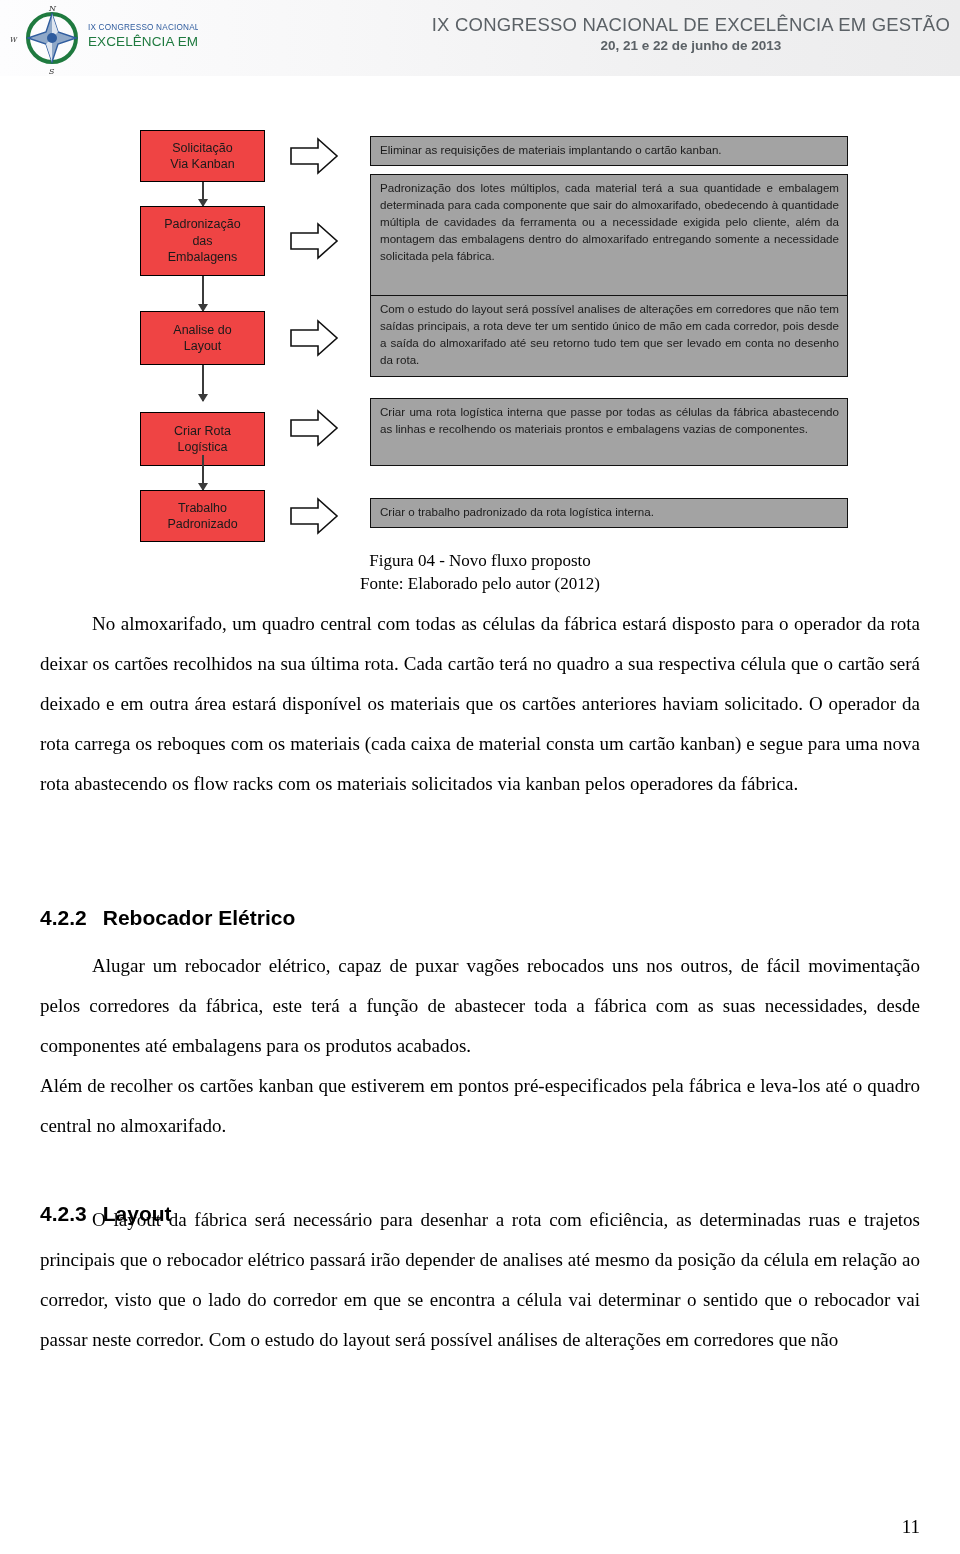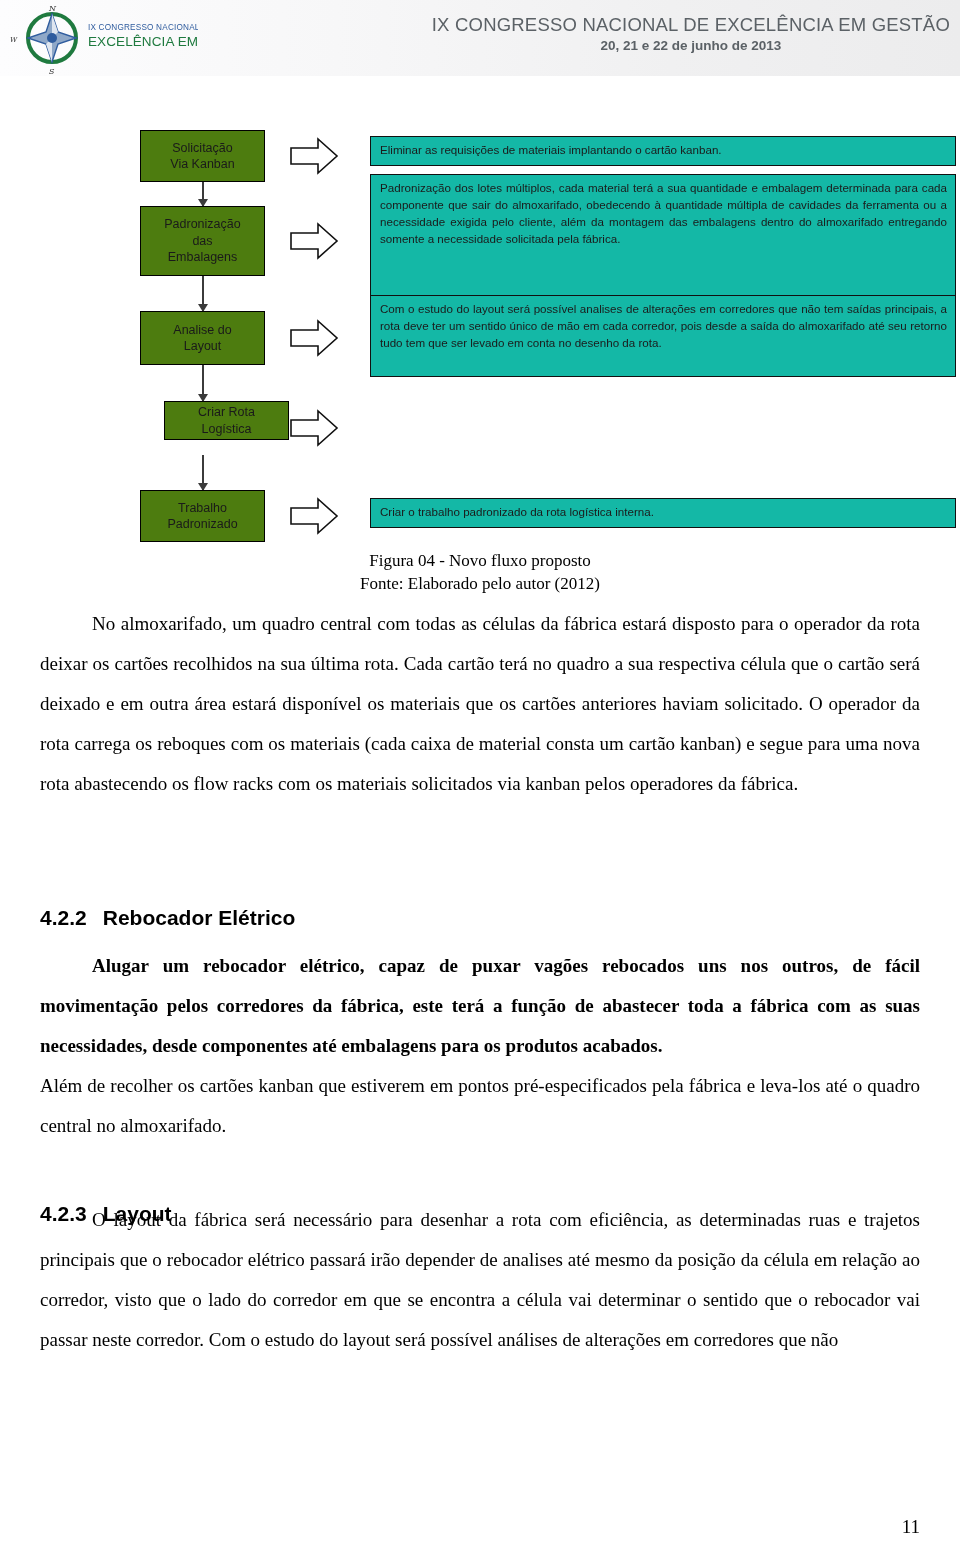--- a/index.html
+++ b/index.html
@@ -58,21 +58,21 @@
     height: 440px;
   }
   .flow-col {
     position: absolute;
     left: 140px; top: 0;
     width: 130px;
   }
   .flow-node {
     box-sizing: border-box;
     border: 1.6px solid #000;
-    background: #4d7c0f;
+    background: #ef4444;
     width: 125px;
     font-family: "Liberation Sans", sans-serif;
     font-size: 12.5px;
     line-height: 1.32;
     text-align: center;
     color: #1a1a1a;
     display: flex;
     flex-direction: column;
     align-items: center;
     justify-content: center;
@@ -101,24 +101,24 @@
     left: 288px;
     width: 52px;
     height: 40px;
   }
   .block-arrow svg { display: block; width: 52px; height: 40px; }
 
   
   .desc-box {
     position: absolute;
     left: 370px;
-    width: 586px;
+    width: 478px;
     box-sizing: border-box;
     border: 1.7px solid #111;
-    background: #14b8a6;
+    background: #a3a3a3;
     font-family: "Liberation Sans", sans-serif;
     font-size: 11.6px;
     line-height: 1.46;
     color: #1b1b1b;
     padding: 5px 8px 5px 9px;
     text-align: justify;
   }
   .desc-box.single { text-align: left; }
 
   
@@ -208,21 +208,21 @@
       <span>Embalagens</span>
     </div>
     <div class="flow-connector" style="top:168px; height:35px;"></div>
 
     <div class="flow-node" style="top:203px; height:54px;">
       <span>Analise do</span>
       <span>Layout</span>
     </div>
     <div class="flow-connector" style="top:257px; height:36px;"></div>
 
-    <div class="flow-node" style="top:293px; height:39px;margin-left:24px;">
+    <div class="flow-node" style="top:304px; height:54px;">
       <span>Criar Rota</span>
       <span>Logística</span>
     </div>
     <div class="flow-connector" style="top:347px; height:35px;"></div>
 
     <div class="flow-node" style="top:382px; height:52px;">
       <span>Trabalho</span>
       <span>Padronizado</span>
     </div>
   </div>
@@ -252,36 +252,37 @@
         <path d="M3 12 H30 V3 L49 20 L30 37 V28 H3 Z" fill="#fff" stroke="#111" stroke-width="1.6" stroke-linejoin="miter"></path>
       </svg>
   </div>
 
   <div class="desc-box single" style="top:28px; height:30px;">Eliminar as requisições de materiais implantando o cartão kanban.</div>
 
   <div class="desc-box" style="top:66px; height:122px;">Padronização dos lotes múltiplos, cada material terá a sua quantidade e embalagem determinada para cada componente que sair do almoxarifado, obedecendo à quantidade múltipla de cavidades da ferramenta ou a necessidade exigida pelo cliente, além da montagem das embalagens dentro do almoxarifado entregando somente a necessidade solicitada pela fábrica.</div>
 
   <div class="desc-box" style="top:187px; height:82px;">Com o estudo do layout será possível analises de alterações em corredores que não tem saídas principais, a rota deve ter um sentido único de mão em cada corredor, pois desde a saída do almoxarifado até seu retorno tudo tem que ser levado em conta no desenho da rota.</div>
 
+  <div class="desc-box" style="top:290px; height:68px;">Criar uma rota logística interna que passe por todas as células da fábrica abastecendo as linhas e recolhendo os materiais prontos e embalagens vazias de componentes.</div>
 
   <div class="desc-box single" style="top:390px; height:30px;">Criar o trabalho padronizado da rota logística interna.</div>
 </div>
 
 <div class="fig-caption">
   <div>Figura 04 - Novo fluxo proposto</div>
   <div>Fonte: Elaborado pelo autor (2012)</div>
 </div>
 
 <div class="body-text indent" style="top:604px;">No almoxarifado, um quadro central com todas as células da fábrica estará disposto para o operador da rota deixar os cartões recolhidos na sua última rota. Cada cartão terá no quadro a sua respectiva célula que o cartão será deixado e em outra área estará disponível os materiais que os cartões anteriores haviam solicitado. O operador da rota carrega os reboques com os materiais (cada caixa de material consta um cartão kanban) e segue para uma nova rota abastecendo os flow racks com os materiais solicitados via kanban pelos operadores da fábrica.</div>
 
 <div class="heading" style="top:906px;">
   <span class="num">4.2.2</span><span>Rebocador Elétrico</span>
 </div>
 
-<div class="body-text indent" style="top:946px;font-weight:bold;">Alugar um rebocador elétrico, capaz de puxar vagões rebocados uns nos outros, de fácil movimentação pelos corredores da fábrica, este terá a função de abastecer toda a fábrica com as suas necessidades, desde componentes até embalagens para os produtos acabados.</div>
+<div class="body-text indent" style="top:946px;">Alugar um rebocador elétrico, capaz de puxar vagões rebocados uns nos outros, de fácil movimentação pelos corredores da fábrica, este terá a função de abastecer toda a fábrica com as suas necessidades, desde componentes até embalagens para os produtos acabados.</div>
 
 <div class="body-text noindent" style="top:1066px;">Além de recolher os cartões kanban que estiverem em pontos pré-especificados pela fábrica e leva-los até o quadro central no almoxarifado.</div>
 
 <div class="heading" style="top:1160px;margin-top:42px;">
   <span class="num">4.2.3</span><span>Layout</span>
 </div>
 
 <div class="body-text indent" style="top:1200px;">O layout da fábrica será necessário para desenhar a rota com eficiência, as determinadas ruas e trajetos principais que o rebocador elétrico passará irão depender de analises até mesmo da posição da célula em relação ao corredor, visto que o lado do corredor em que se encontra a célula vai determinar o sentido que o rebocador vai passar neste corredor. Com o estudo do layout será possível análises de alterações em corredores que não</div>
 
 <div class="page-number">11</div>

